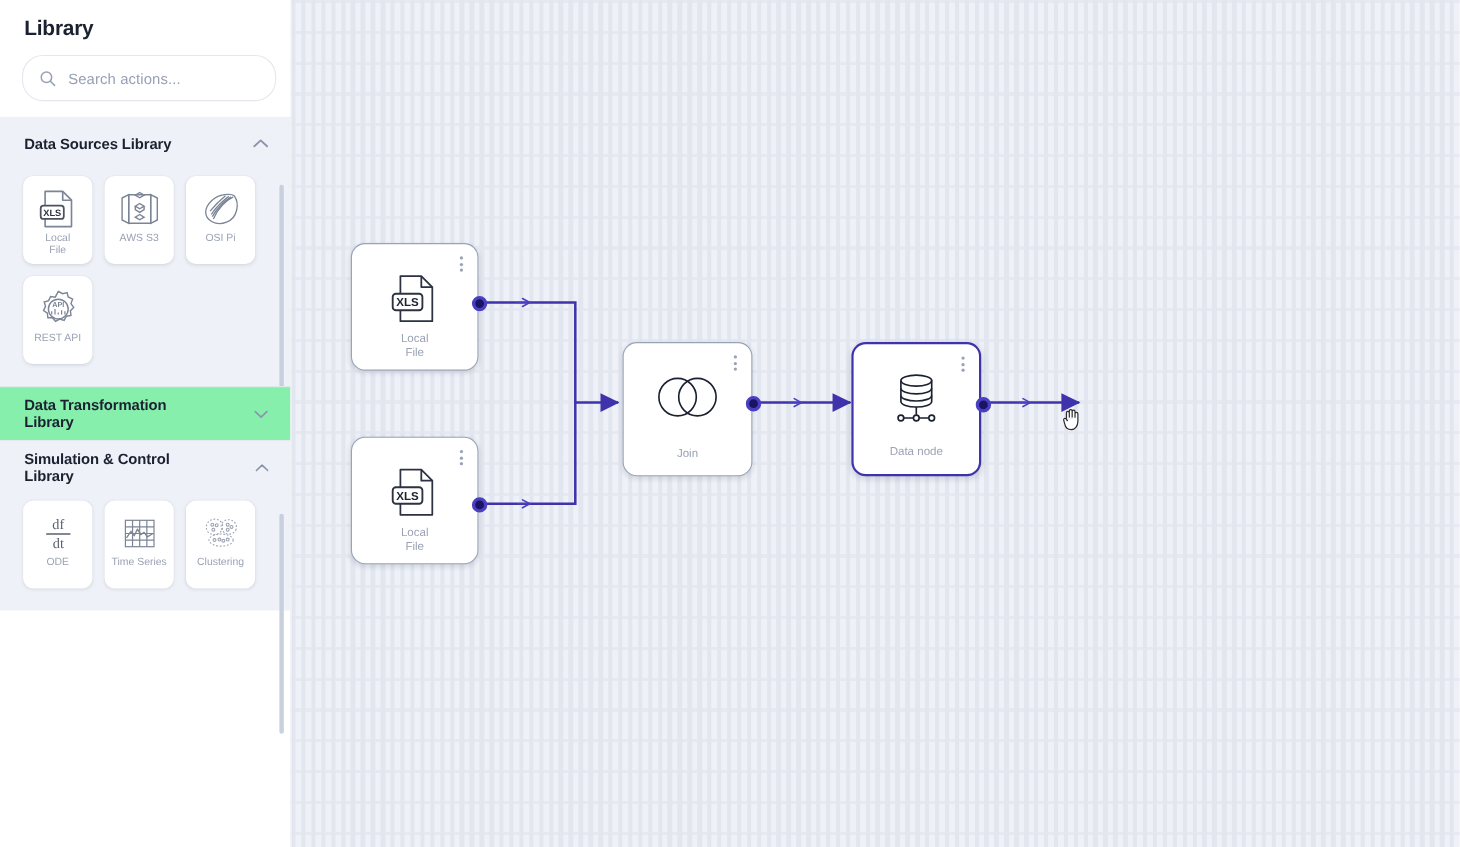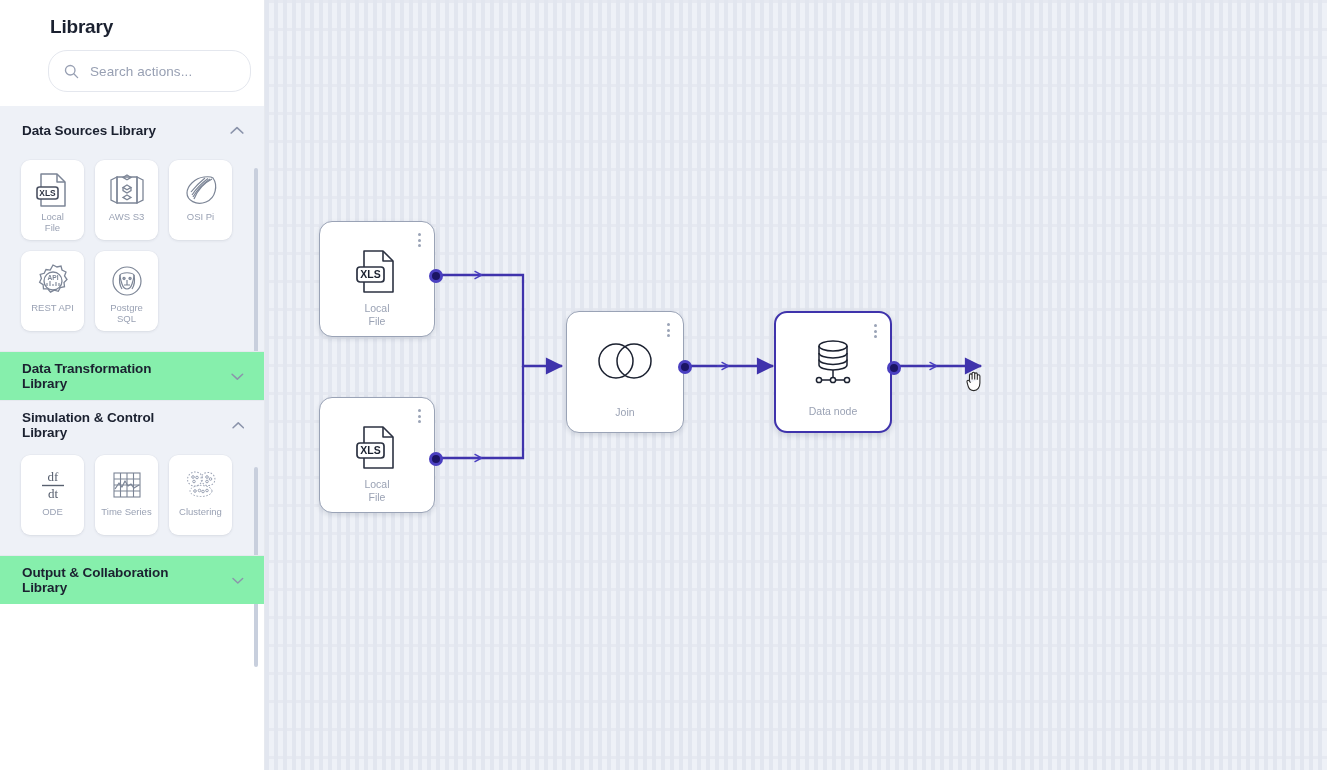--- a/index.html
+++ b/index.html
@@ -13,21 +13,21 @@
 
   
   .sidebar {
     width: 265px; height: 770px;
     background: #ffffff;
     border-right: 1px solid #e6e9ef;
     position: relative;
     display: flex; flex-direction: column;
     flex: 0 0 265px;
   }
-  .sidebar-head { padding: 12px 13px 0 20px; background:#fff;margin-left:28px; }
+  .sidebar-head { padding: 12px 13px 0 20px; background:#fff; }
   .lib-title {
     font-size: 19px; font-weight: 700; color: #1b2130;
     letter-spacing: -0.2px; padding: 4px 0 12px 2px;
   }
   .search-box {
     height: 42px; border: 1px solid #e4e7ee; border-radius: 19px;
     display: flex; align-items: center; gap: 10px; padding: 0 14px;
     background: #fff; margin-bottom: 14px;
   }
   .search-box svg { flex: 0 0 17px; }
@@ -209,32 +209,20 @@
                   <path d="M19 2 l4 2 4-1 1 4 4 2 -1.5 4 2.5 3.5 -3 3 0.5 4.2 -4.2 0.8 -2 3.8 -4-1.2 -3.8 2 -2.8-3.2 -4.2 0 -0.4-4.2 -3.5-2.4 1.8-3.8 -1.2-4 4-1.2 1.8-3.8 4.2 0.6 z"></path>
                   <circle cx="19" cy="18" r="9"></circle>
                   <text x="19" y="16.5" font-size="6.6" font-weight="700" fill="#7c8596" stroke="none" text-anchor="middle" font-family="Liberation Sans, sans-serif">API</text>
                   <path d="M13 23 v-3 M16 23 v-5 M19 23 v-2 M22 23 v-4 M25 23 v-3" stroke-width="1.1"></path>
                 </svg>
               </div>
               <div class="tlabel">REST API</div>
             </div>
 
 
-            <div class="tile">
-              <div class="glyph">
-                <svg width="34" height="34" viewBox="0 0 34 34" fill="none" stroke="#7c8596" stroke-width="1.2">
-                  <circle cx="17" cy="17" r="14"></circle>
-                  <path d="M10 11 C9 16 10 22 12 25 M24 11 C25 16 24 22 22 25"></path>
-                  <path d="M10 11 C12 8 22 8 24 11 C24 14 23 17 22 20 C21 23 20 25 17 25 C14 25 13 23 12 20 C11 17 10 14 10 11 Z"></path>
-                  <path d="M14 13.5 a1 1 0 1 0 0.1 0 M20 13.5 a1 1 0 1 0 0.1 0" stroke-width="1.4"></path>
-                  <path d="M17 16 v5 M14 21 h6"></path>
-                </svg>
-              </div>
-              <div class="tlabel">Postgre<br>SQL</div>
-            </div>
 
           </div>
         </div>
       </section>
 
       <section class="section closed">
         <div class="sec-header">
           <span class="sec-title">Data Transformation Library</span>
           <svg class="chev" viewBox="0 0 14 9">
               <path d="M1.2 2 L7 7.4 L12.8 2"></path>
@@ -296,28 +284,20 @@
                   </g>
                 </svg>
               </div>
               <div class="tlabel">Clustering</div>
             </div>
 
           </div>
         </div>
       </section>
 
-      <section class="section closed">
-        <div class="sec-header">
-          <span class="sec-title">Output &amp; Collaboration Library</span>
-          <svg class="chev" viewBox="0 0 14 9">
-              <path d="M1.2 2 L7 7.4 L12.8 2"></path>
-            </svg>
-        </div>
-      </section>
 
     </div>
   </aside>
 
   <main class="canvas">
 
     <svg class="edges" width="1062" height="770" viewBox="0 0 1062 770">
       <defs>
         <marker id="arrowBig" markerWidth="9" markerHeight="9" refX="7.5" refY="4.5" orient="auto">
           <path d="M0.5,0.8 L8,4.5 L0.5,8.2 Z" fill="#3f33ac"></path>

